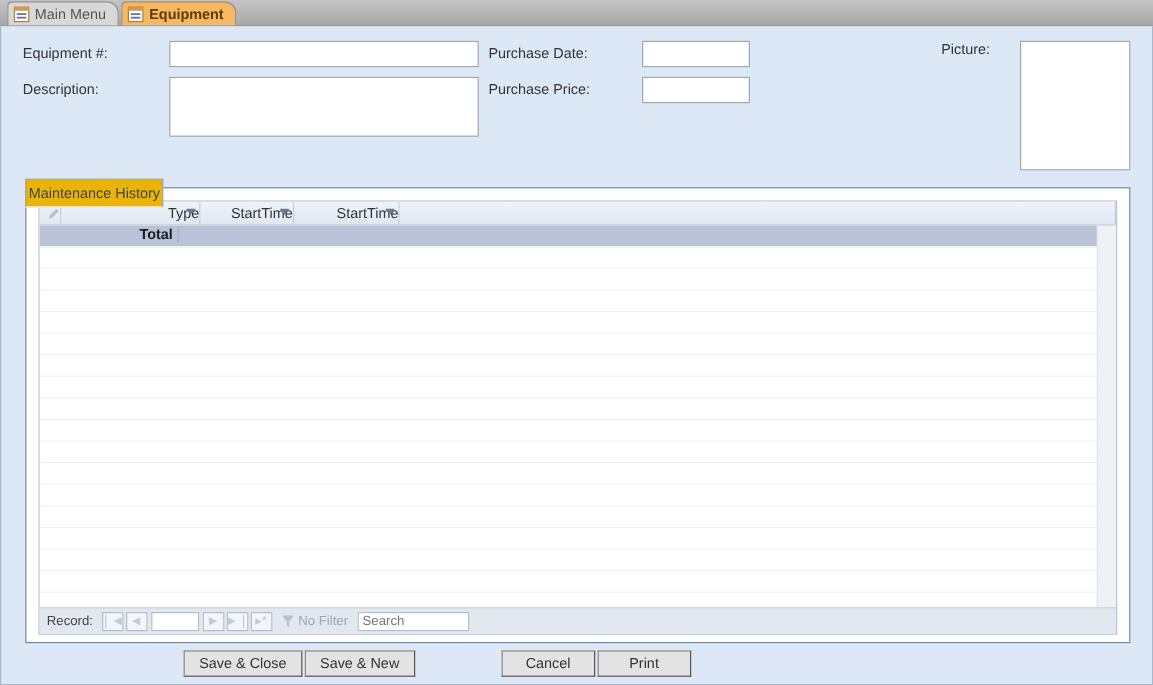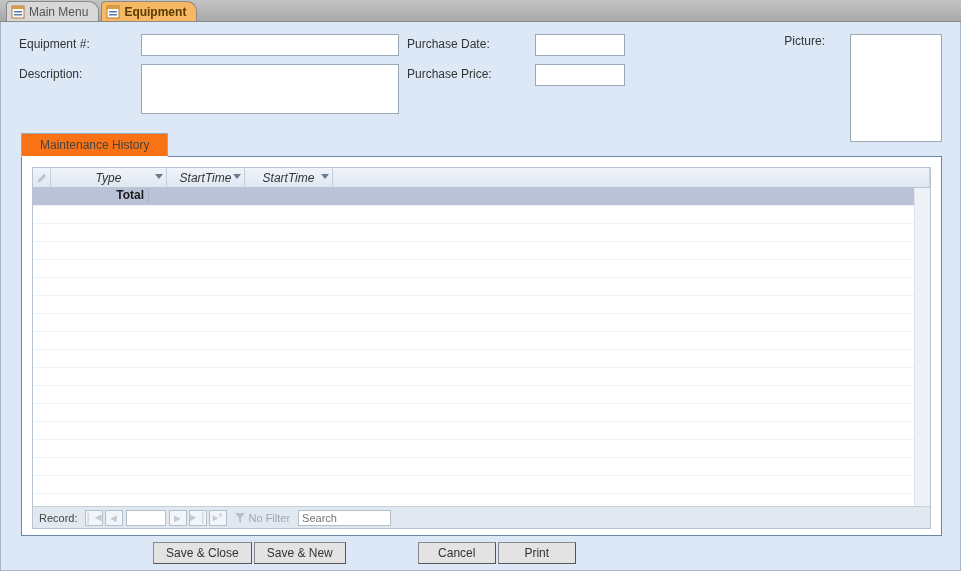--- a/index.html
+++ b/index.html
@@ -21,27 +21,27 @@
   .txt { height: 22px; border: 1px solid #9aa7b5; background: #fff; padding: 2px 4px; }
   .txt.wide { width: 258px; }
   .txt.mid { width: 90px; }
   .txtarea { width: 258px; height: 50px; border: 1px solid #9aa7b5; background: #fff; resize: none; }
   .col2lbl { width: 128px; padding-top: 3px; margin-left: 8px; }
   .picLabel { position: absolute; right: 135px; top: 12px; }
   .picBox  { position: absolute; right: 18px; top: 12px; width: 92px; height: 108px; background: #fff; border: 1px solid #9aa7b5; }
 
   
   .mhWrap { position: absolute; left: 20px; right: 18px; top: 110px; bottom: 36px; }
-  .mhTab { display: inline-block; padding: 4px 18px; border: 1px solid #9aa7b5; border-bottom: 1px solid #fff; background: #f97316; position: relative; top: 1px; z-index: 3; color: #444; }
+  .mhTab { display: inline-block; padding: 4px 2px; border: 1px solid #9aa7b5; border-bottom: 1px solid #fff; background: #eab308; position: relative; top: 17px; z-index: 3; color: #444; }
   .mhBody { border: 1px solid #6a86a8; background: #fff; height: calc(100% - 22px); padding: 10px 10px 6px 10px; display: flex; flex-direction: column; }
   .addBtn { display: inline-block; padding: 3px 12px; background: #e6e6e6; border: 1px solid #888; border-right-color:#555; border-bottom-color:#555; cursor: pointer; margin-bottom: 6px; }
 
   .grid { flex: 1; border: 1px solid #b8c4d2; position: relative; overflow: hidden; background: #fff; }
   .ghead { display: flex; height: 20px; background: linear-gradient(#f0f4fa,#dfe7f1); border-bottom: 1px solid #b8c4d2; }
-  .ghcell { border-right: 1px solid #c6d0dc; display: flex; align-items: center; justify-content: center; position: relative; color: #333; font-style: italic; }
+  .ghcell { border-right: 1px solid #c6d0dc; display: flex; align-items: center; justify-content: flex-end; position: relative; color: #333; }
   .ghcell.sel { width: 18px; }
   .ghcell .dd { position: absolute; right: 3px; top: 6px; width: 0; height: 0; border-left: 4px solid transparent; border-right: 4px solid transparent; border-top: 5px solid #6a7a8c; }
   .c-type { width: 116px; }
   .c-loc  { width: 78px; }
   .c-st   { width: 88px; }
   .c-rest { flex: 1; }
   .gbody { position: absolute; top: 20px; left: 0; right: 0; bottom: 22px; overflow: hidden; }
   .grow { display: flex; height: 18px; border-bottom: 1px solid #eef2f7; flex-direction: column; }
   .grow .gcell { border-right: 1px solid #eef2f7; }
   .grow.total { background: #b9c2d6; font-weight: 700; color: #1a1a1a; }

